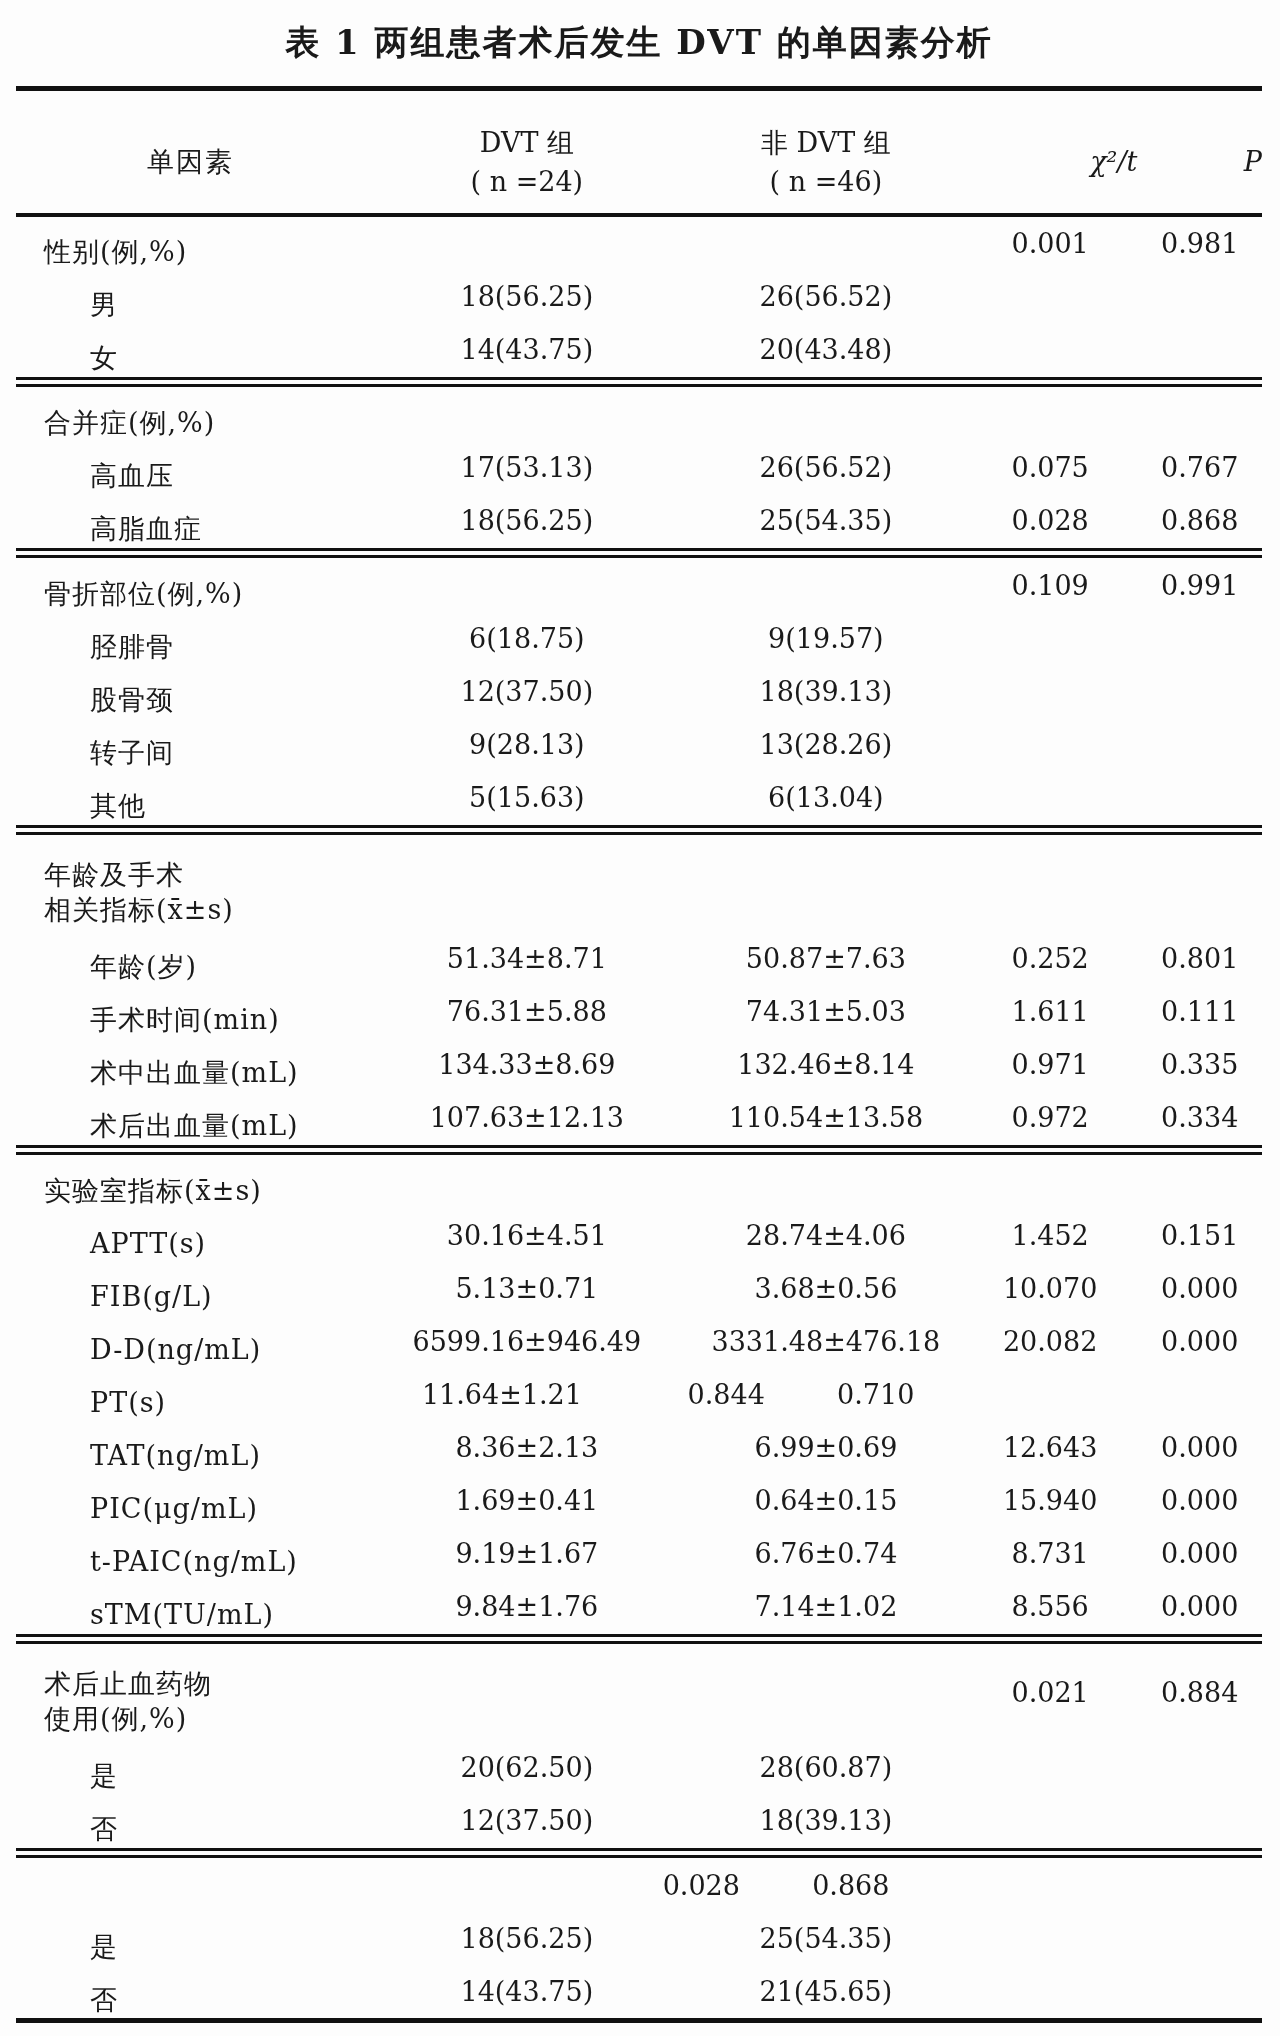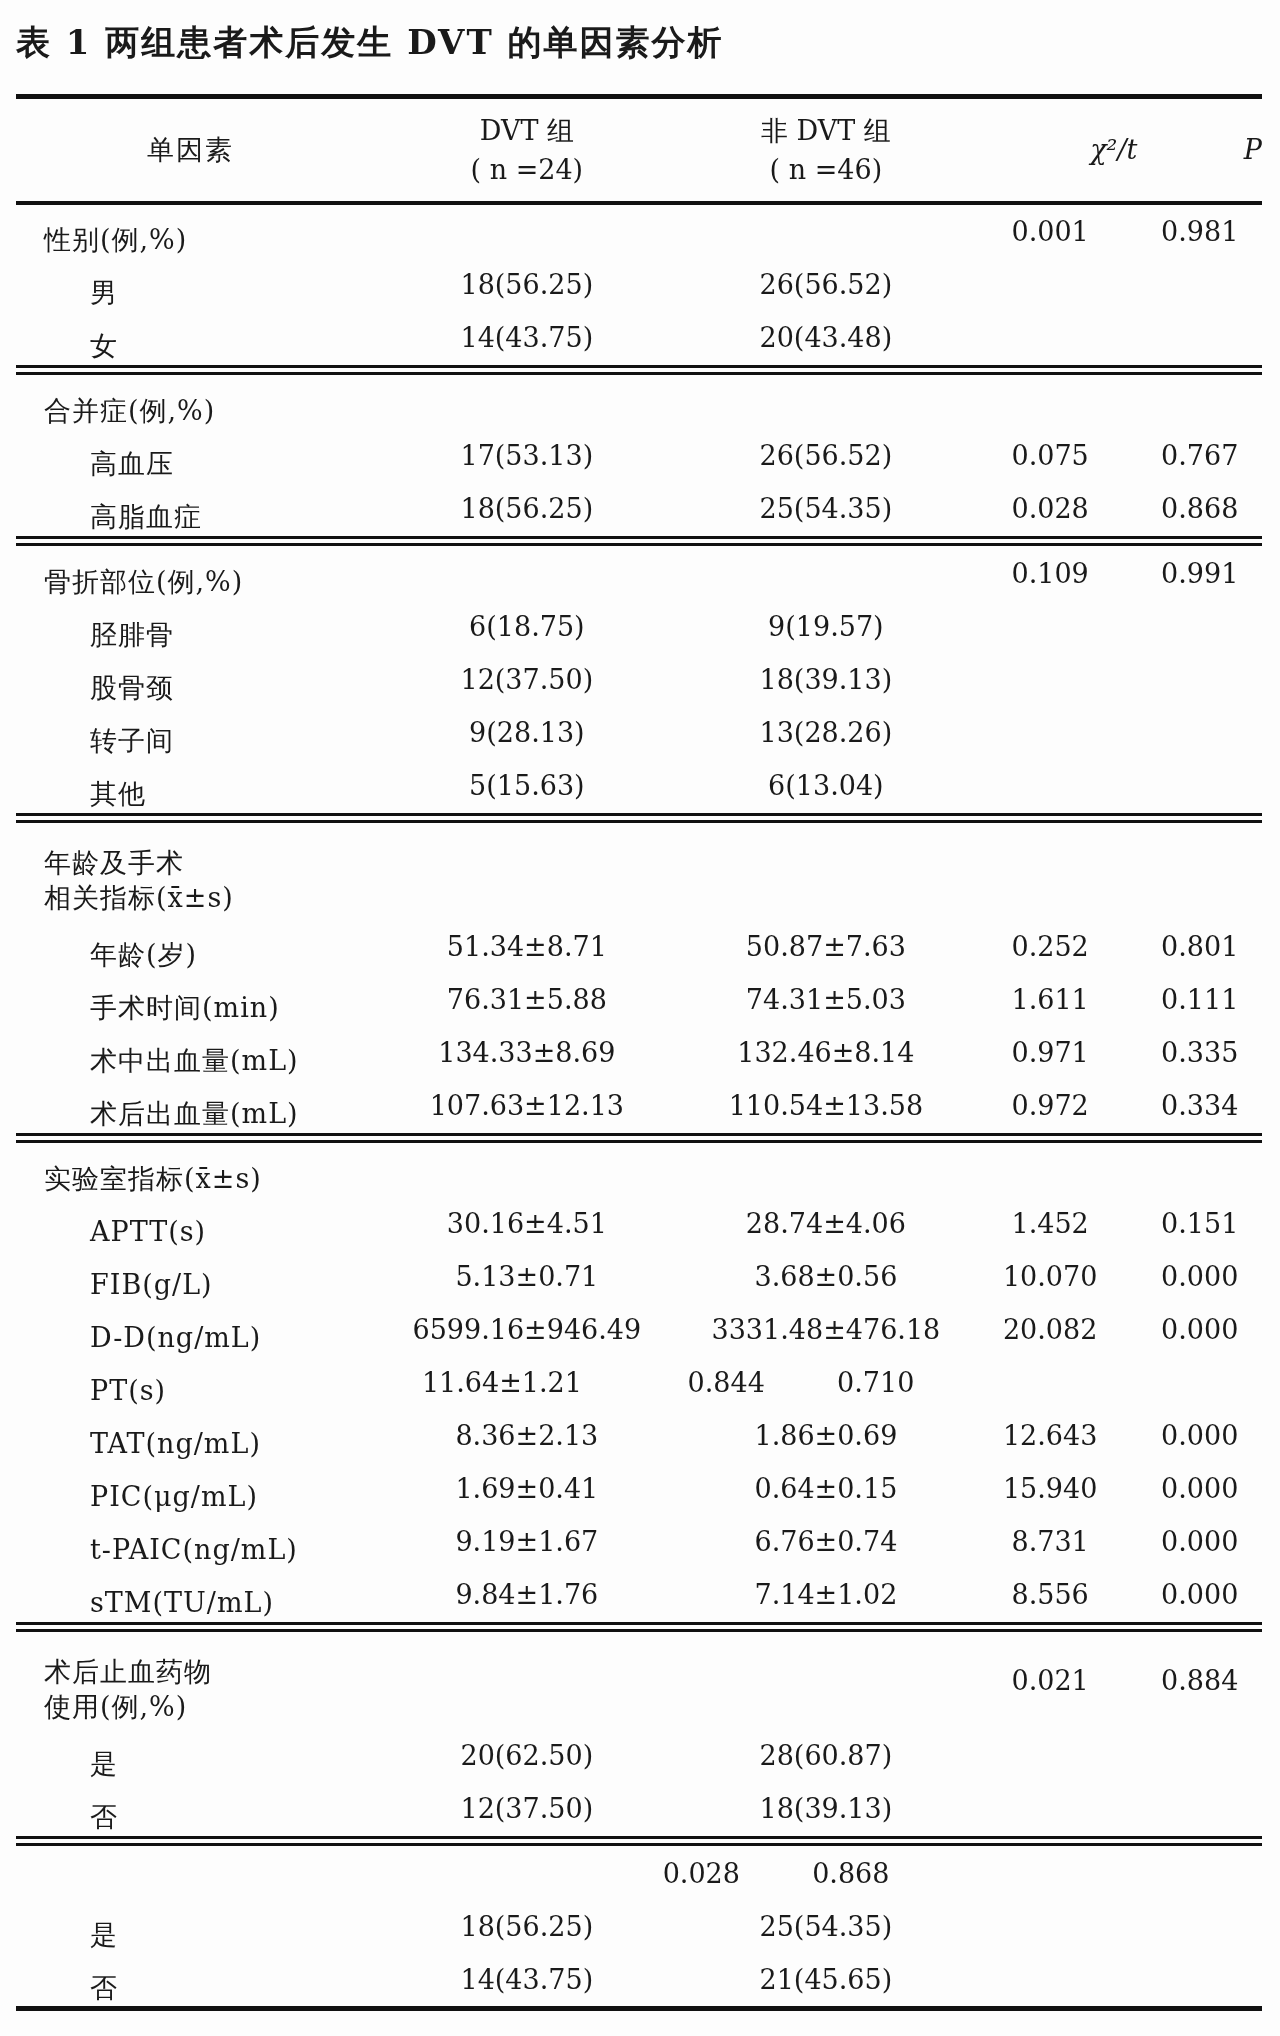--- a/index.html
+++ b/index.html
@@ -9,37 +9,39 @@
     color: #1a1a1a;
     font-family: "DejaVu Serif", "Liberation Serif", serif;
   }
   .page {
     width: 1280px;
     height: 2036px;
     padding: 12px 18px 0 16px;
     overflow: hidden;
   }
   .title {
+    text-align: center;
     font-weight: bold;
     font-size: 34px;
     letter-spacing: 2px;
-    padding: 8px 0 28px 0;
+    padding: 8px 0 20px 0;
   }
   .rule-thick { border-top: 5px solid #111; }
   .rule-mid   { border-top: 4px solid #111; }
   .section-divider {
     height: 10px;
     border-top: 3px solid #111;
     border-bottom: 3px solid #111;
     margin: 1px 0;
   }
   .header-row {
     display: flex;
     align-items: center;
     height: 102px;
+    margin-top: 20px;
   }
   .row {
     display: flex;
     align-items: center;
     min-height: 53px;
   }
   .row.two-line { min-height: 96px; }
   .cell {
     font-size: 27px;
     text-align: center;
@@ -235,21 +237,21 @@
       </div>
       <div class="row indent">
         <div class="cell c1">PT(s)</div>
         <div class="cell c3">11.64±1.21</div>
         <div class="cell c4">0.844</div>
         <div class="cell c5">0.710</div>
       </div>
       <div class="row indent">
         <div class="cell c1">TAT(ng/mL)</div>
         <div class="cell c2">8.36±2.13</div>
-        <div class="cell c3">1.86±0.69</div>
+        <div class="cell c3">6.99±0.69</div>
         <div class="cell c4">12.643</div>
         <div class="cell c5">0.000</div>
       </div>
       <div class="row indent">
         <div class="cell c1">PIC(μg/mL)</div>
         <div class="cell c2">1.69±0.41</div>
         <div class="cell c3">0.64±0.15</div>
         <div class="cell c4">15.940</div>
         <div class="cell c5">0.000</div>
       </div>

